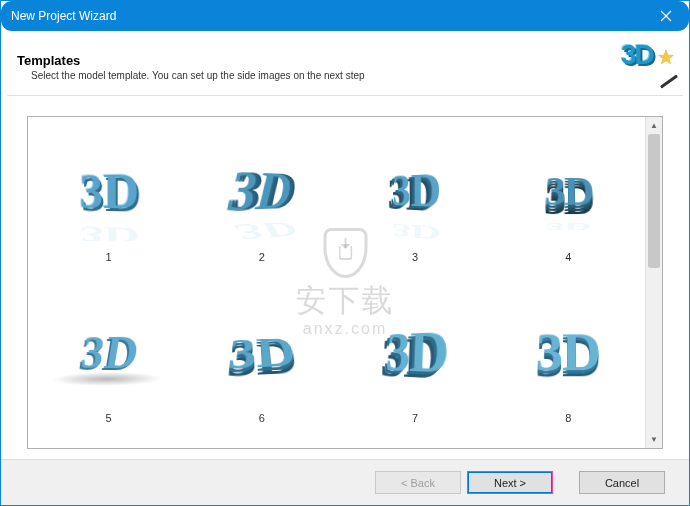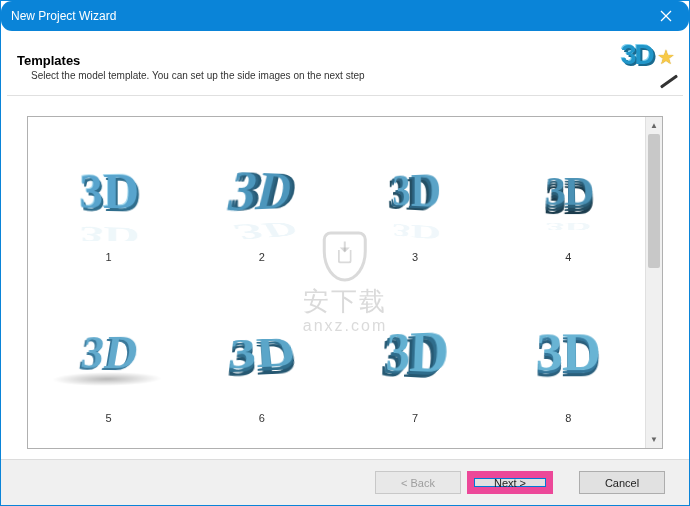--- a/index.html
+++ b/index.html
@@ -186,21 +186,21 @@
     display: flex;
     align-items: center;
     justify-content: center;
   }
   .btn.disabled {
     color: #9e9e9e;
     background: #e8e8e8;
     border-color: #c8c8c8;
   }
   .btn.primary {
-    border: 7px solid #ec4899;
+    border: 1px solid #ec4899;
     box-shadow: inset 0 0 0 1px #0078d7;
   }
   .gap { width: 14px; }
 
   
   .td {
     font-family: Georgia, "Times New Roman", serif;
     font-weight: 700;
     color: #5fa8c9;
     white-space: nowrap;
@@ -241,21 +241,21 @@
   }
   .watermark .dlicon {
     width:14px; height:14px; border:2px solid rgba(140,140,140,0.32); border-top:none; border-radius:0 0 3px 3px; position:relative;
   }
   .watermark .dlicon::before {
     content:""; position:absolute; left:4px; top:-8px; width:2px; height:10px; background:rgba(140,140,140,0.32);
   }
   .watermark .dlicon::after {
     content:""; position:absolute; left:0px; top:-2px; border-left:5px solid transparent; border-right:5px solid transparent; border-top:5px solid rgba(140,140,140,0.32);
   }
-  .watermark .cn { font-size: 26px; font-weight:500; letter-spacing:2px; }
+  .watermark .cn { font-size: 31px; font-weight:500; letter-spacing:2px; }
   .watermark .url { font-size: 16px; letter-spacing:2px; margin-top:-2px;}
 </style>
 </head>
 <body>
 
 <div class="window">
 
   <div class="titlebar">
     <span>New Project Wizard</span>
     <div class="close">

